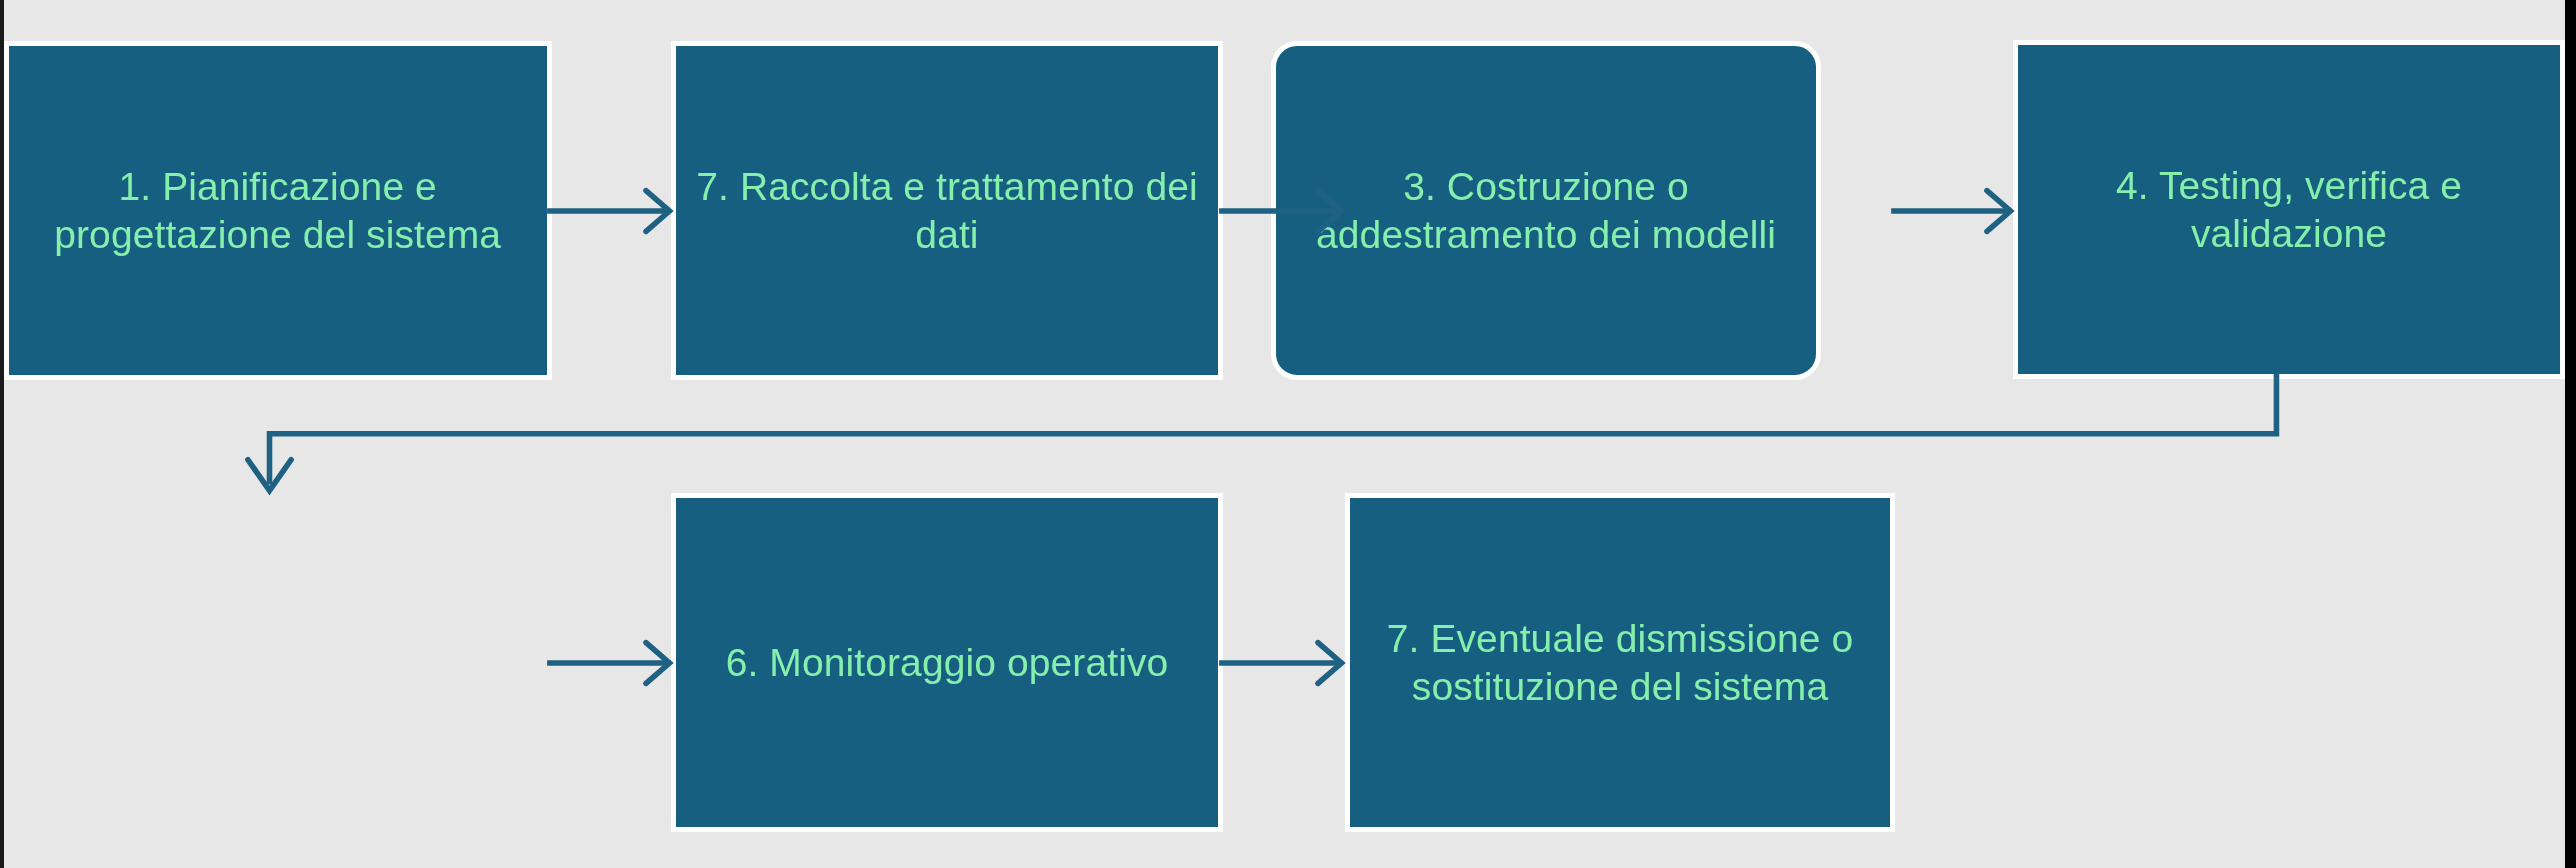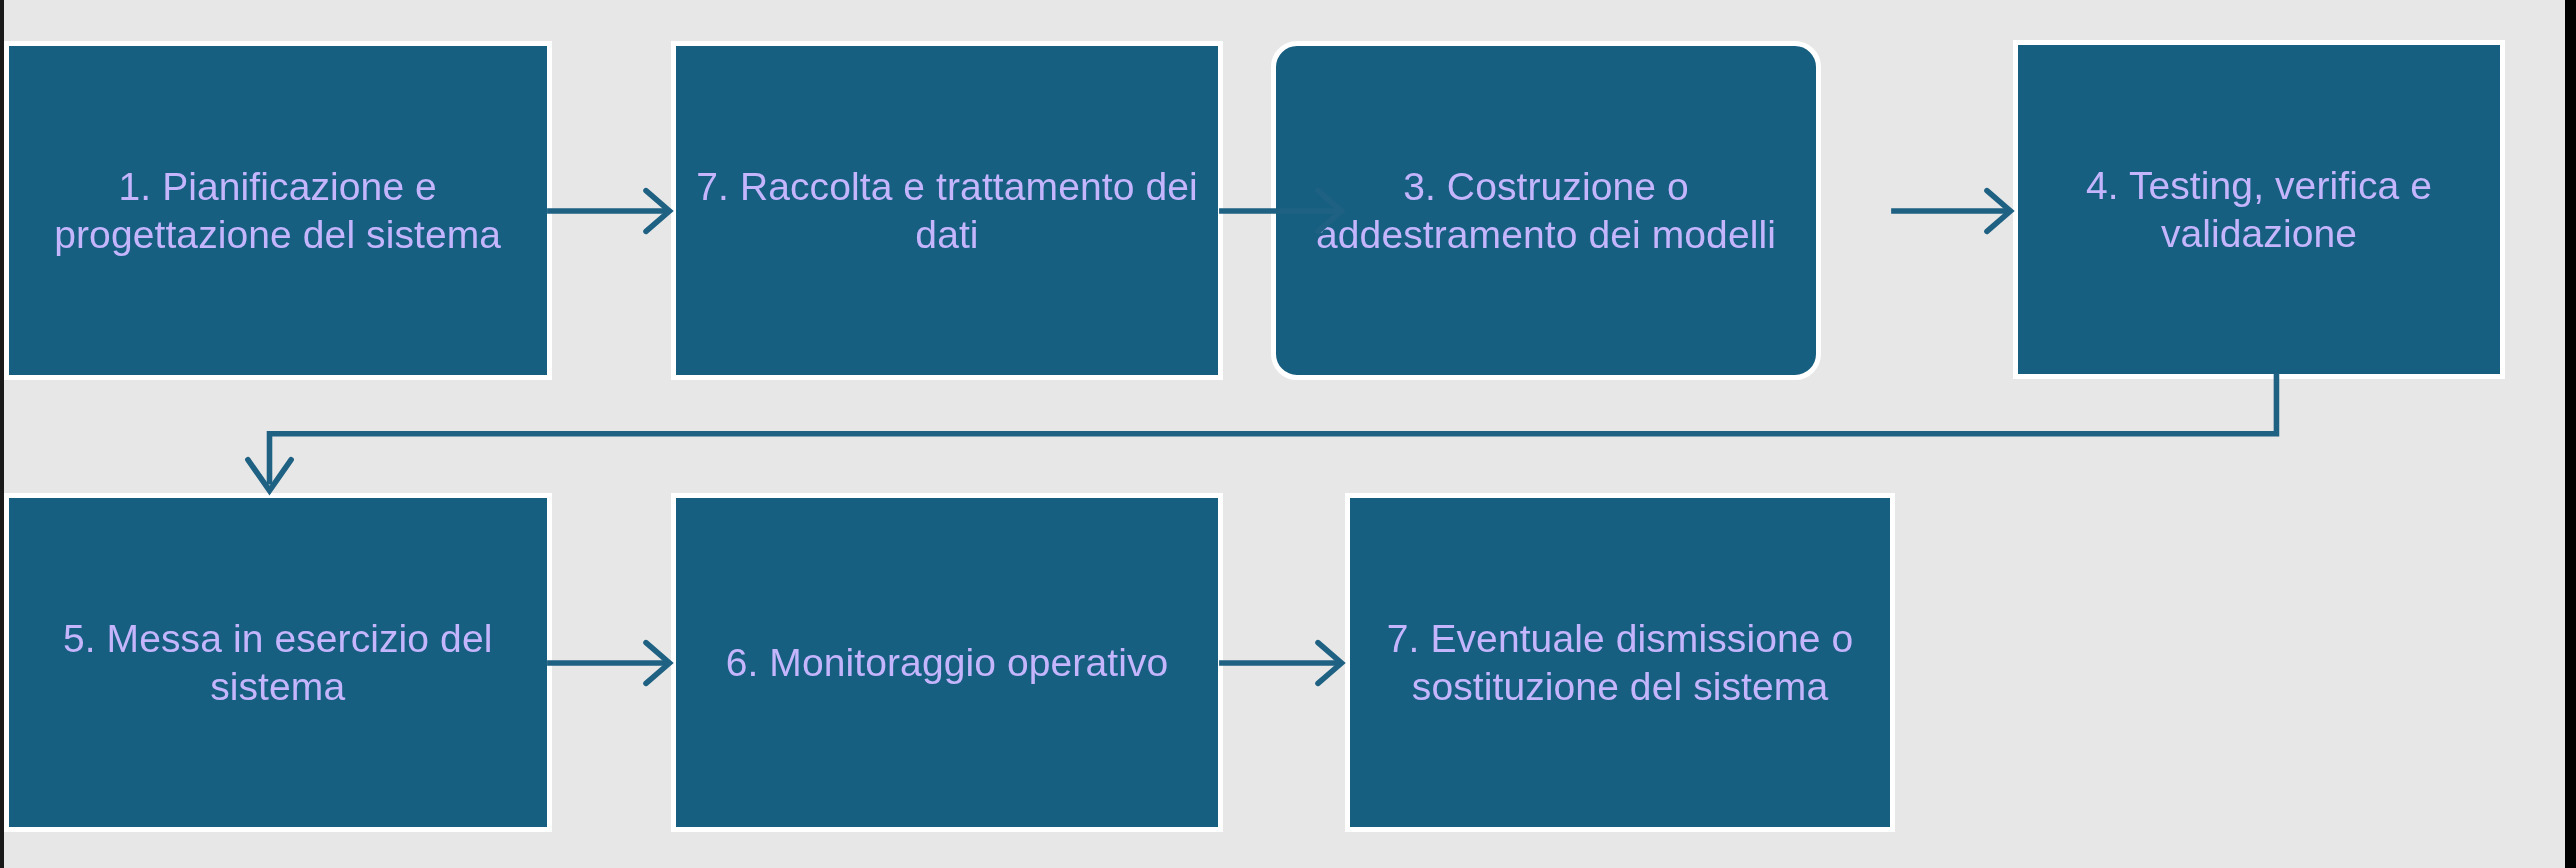--- a/index.html
+++ b/index.html
@@ -32,21 +32,21 @@
     position: absolute;
     box-sizing: border-box;
     background: #175f80;
     border: 5.6px solid #ffffff;
     display: flex;
     align-items: center;
     justify-content: center;
     text-align: center;
   }
   .node-label {
-    color: #c4b5fd;
+    color: #86efac;
     font-size: 39px;
     line-height: 1.22;
     font-weight: 400;
     letter-spacing: 0.1px;
     padding: 0 13.7px;
     white-space: pre-line;
   }
   .connector {
     position: absolute;
     pointer-events: none;
@@ -65,27 +65,24 @@
   </div>
 
   <div class="node" style="left:671px; top:41px; width:552px; height:339px;">
     <span class="node-label">7. Raccolta e trattamento dei dati</span>
   </div>
 
   <div class="node" style="left:1271px; top:41px; width:550px; height:339px;border-radius:26px;">
     <span class="node-label">3. Costruzione o addestramento dei modelli</span>
   </div>
 
-  <div class="node" style="left:2013px; top:40px; width:492px; height:339px;">
+  <div class="node" style="left:2013px; top:40px; width:552px; height:339px;">
     <span class="node-label">4. Testing, verifica e validazione</span>
   </div>
 
-  <div class="node" style="left:3.7px; top:493px; width:548px; height:339px;">
-    <span class="node-label">5. Messa in esercizio del sistema</span>
-  </div>
 
   <div class="node" style="left:671px; top:493px; width:552px; height:339px;">
     <span class="node-label">6. Monitoraggio operativo</span>
   </div>
 
   <div class="node" style="left:1345px; top:493px; width:550px; height:339px;justify-content:center;">
     <span class="node-label">7. Eventuale dismissione o sostituzione del sistema</span>
   </div>
 
   <svg class="connector" style="left:547px; top:177px; width:130px; height:68px;" viewBox="0 0 210 110">

